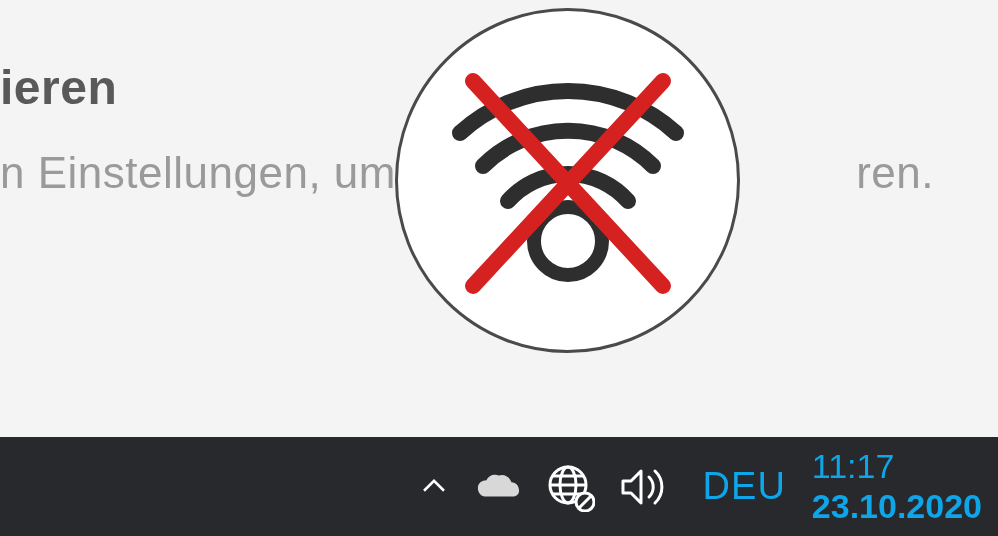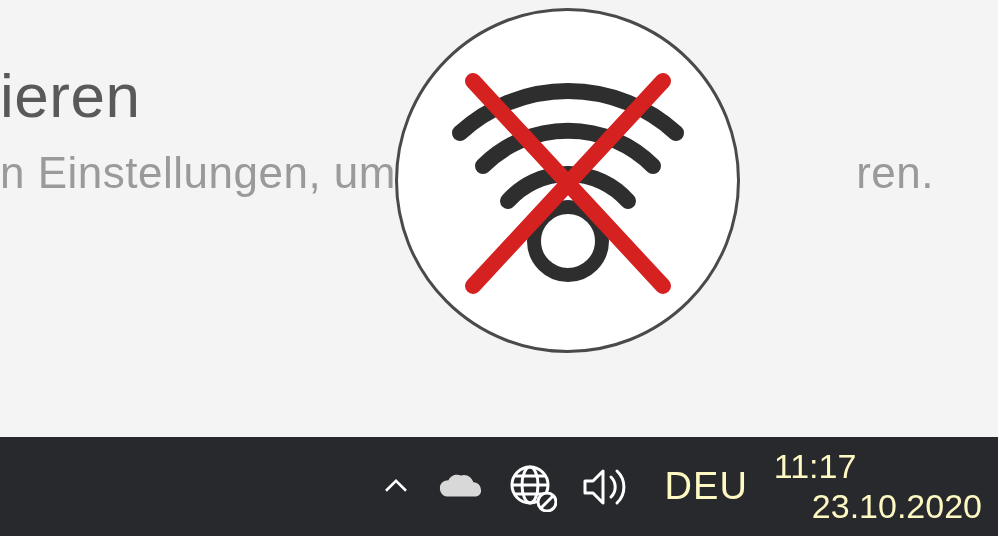--- a/index.html
+++ b/index.html
@@ -16,22 +16,22 @@
       top: 0;
       left: 0;
       width: 100%;
       height: 437px;
       background: #f4f4f4;
     }
     .heading-fragment {
       position: absolute;
       top: 60px;
       left: 0;
-      font-size: 62px;
-      font-weight: 400;
+      font-size: 48px;
+      font-weight: 700;
       color: #595959;
       letter-spacing: 0.5px;
     }
     .body-fragment {
       position: absolute;
       top: 148px;
       left: 0;
       font-size: 44px;
       font-weight: 300;
       color: #9a9a9a;
@@ -59,21 +59,21 @@
       position: absolute;
       bottom: 0;
       left: 0;
       width: 100%;
       height: 99px;
       background: #27292c;
       display: flex;
       align-items: center;
       justify-content: flex-end;
       padding-right: 6px;
-      color: #fef9c3;
+      color: #0ea5e9;
     }
     .tray-item {
       display: flex;
       align-items: center;
       justify-content: center;
       height: 100%;
       padding: 0 12px;
     }
     .tray-chevron {
       padding: 0 14px;
@@ -95,22 +95,21 @@
       justify-content: center;
       padding: 0 10px;
       line-height: 1.15;
     }
     .tray-clock .time {
       font-size: 34px;
       font-weight: 400;
     }
     .tray-clock .date {
       font-size: 34px;
-      font-weight: 400;
-      margin-left: 38px;
+      font-weight: 700;
     }
   </style>
 </head>
 <body>
 
 <div class="content-area">
   <div class="heading-fragment">ieren</div>
   <div class="body-fragment">
     <span>n Einstellungen, um W</span>
     <span style="display:inline-block;width:380px;"></span>

